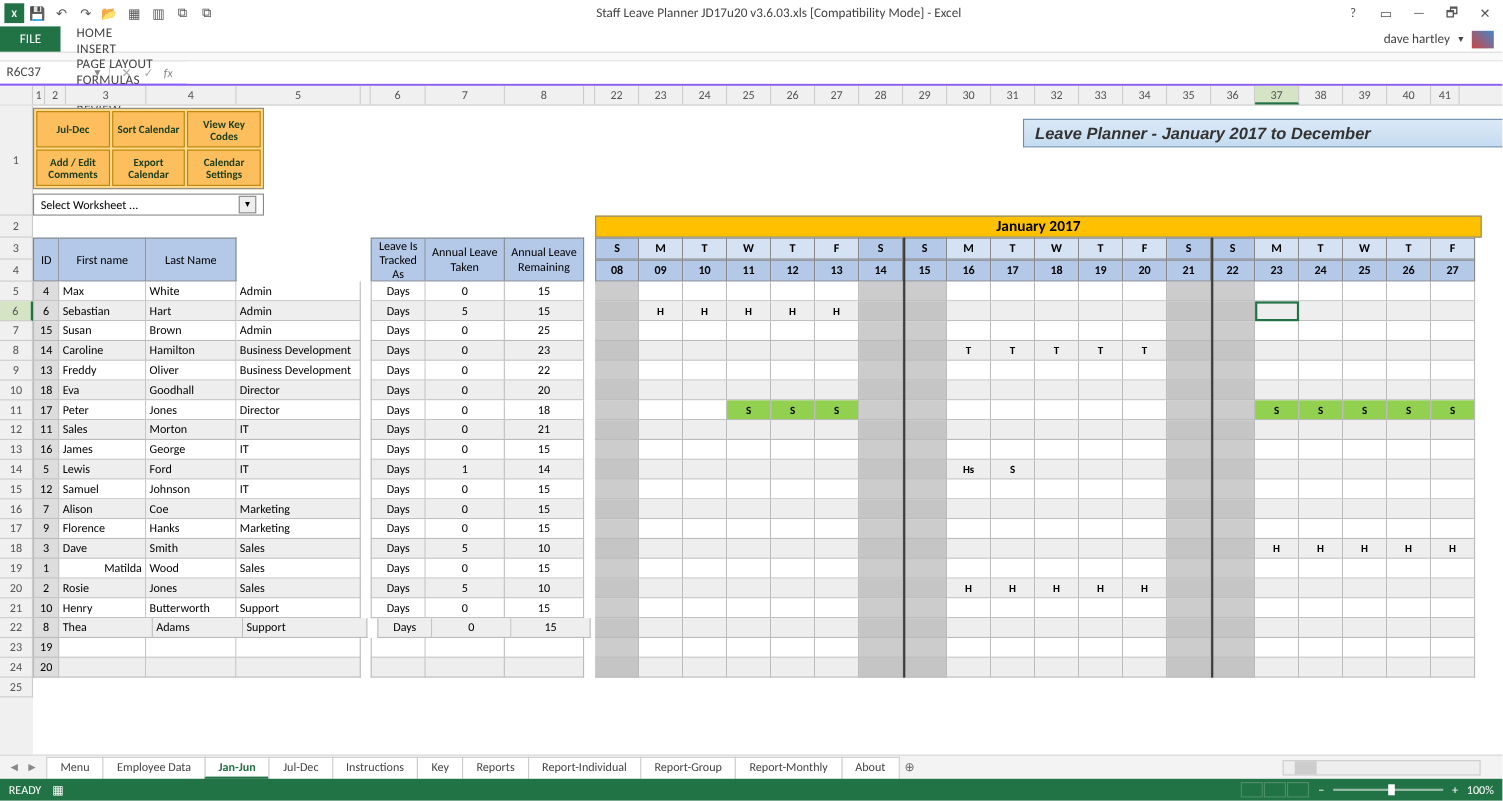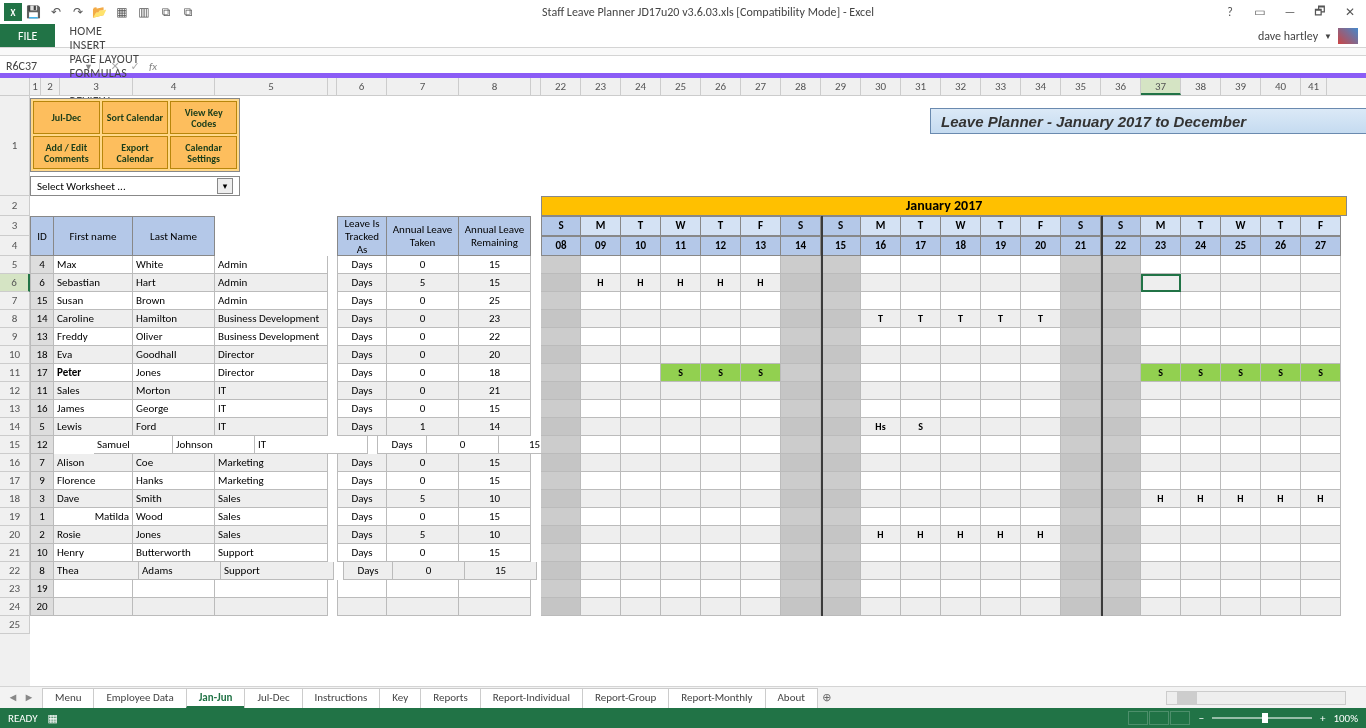--- a/index.html
+++ b/index.html
@@ -18,21 +18,21 @@
 .ribbon-tabs { height: 24px; display: flex; align-items: stretch; border-bottom: 1px solid #d4d4d4; }
 .file-tab { background: #217346; color: #fff; padding: 0 18px; display: flex; align-items: center; font-size: 12px; }
 .ribbon-tab { padding: 0 14px; display: flex; align-items: center; color: #444; font-size: 12px; letter-spacing: 0.3px; }
 .ribbon-right { margin-left: auto; display: flex; align-items: center; gap: 6px; padding-right: 8px; color: #444; font-size: 12px; }
 .user-pic { width: 20px; height: 16px; background: linear-gradient(45deg,#c44,#48c); }
 
 
 .ribbon-spacer { height: 8px; border-bottom: 1px solid #d4d4d4; background: #f9f9f9; }
 
 
-.formula-row { height: 22px; display: flex; align-items: flex-end; border-bottom: 5px solid #8b5cf6; background: #fff; }
+.formula-row { height: 22px; display: flex; align-items: center; border-bottom: 2px solid #8b5cf6; background: #fff; }
 .name-box { width: 100px; border-right: 1px solid #d4d4d4; padding: 0 6px; color: #444; font-size: 12px; display:flex; align-items:center; justify-content:space-between;}
 .name-box .dd { color:#888; font-size:9px; }
 .fx-btns { display: flex; align-items: center; gap: 2px; padding: 0 6px; color: #aaa; }
 .fx-btns span { width: 18px; text-align: center; }
 .fx-label { font-style: italic; color: #888; padding-right: 4px; }
 .formula-input { flex: 1; height: 100%; border: none; padding: 0 6px; }
 
 
 .grid-area { position: relative; height: calc(728px - 24px - 24px - 8px - 22px - 22px - 20px); overflow: hidden; }
 
@@ -372,21 +372,21 @@
             <div class="dc alt " style="width: 79px;">Eva</div>
             <div class="dc alt " style="width: 82px;">Goodhall</div>
             <div class="dc alt " style="width: 113px;">Director</div>
             <div style="width: 9px;"></div>
             <div class="dc center alt" style="width: 50px; border-left: 1px solid rgb(187, 187, 187);">Days</div>
             <div class="dc center alt" style="width: 72px;">0</div>
             <div class="dc center alt" style="width: 72px;">20</div>
           </div>
           <div class="data-row" style="top: 268px;">
             <div class="dc id" style="width: 24px;">17</div>
-            <div class="dc " style="width: 79px; font-weight: bold;">Peter</div>
+            <div class="dc " style="width: 79px;">Peter</div>
             <div class="dc " style="width: 82px;">Jones</div>
             <div class="dc " style="width: 113px;">Director</div>
             <div style="width: 9px;"></div>
             <div class="dc center " style="width: 50px; border-left: 1px solid rgb(187, 187, 187);">Days</div>
             <div class="dc center " style="width: 72px;">0</div>
             <div class="dc center " style="width: 72px;">18</div>
           </div>
           <div class="data-row" style="top: 286px;">
             <div class="dc alt id" style="width: 24px;">11</div>
             <div class="dc alt " style="width: 79px;">Sales</div>
@@ -412,21 +412,21 @@
             <div class="dc alt " style="width: 79px;">Lewis</div>
             <div class="dc alt " style="width: 82px;">Ford</div>
             <div class="dc alt " style="width: 113px;">IT</div>
             <div style="width: 9px;"></div>
             <div class="dc center alt" style="width: 50px; border-left: 1px solid rgb(187, 187, 187);">Days</div>
             <div class="dc center alt" style="width: 72px;">1</div>
             <div class="dc center alt" style="width: 72px;">14</div>
           </div>
           <div class="data-row" style="top: 340px;">
             <div class="dc id" style="width: 24px;">12</div>
-            <div class="dc " style="width: 79px; margin-left: 40px;">Samuel</div>
+            <div class="dc " style="width: 79px;">Samuel</div>
             <div class="dc " style="width: 82px;">Johnson</div>
             <div class="dc " style="width: 113px;">IT</div>
             <div style="width: 9px;"></div>
             <div class="dc center " style="width: 50px; border-left: 1px solid rgb(187, 187, 187);">Days</div>
             <div class="dc center " style="width: 72px;">0</div>
             <div class="dc center " style="width: 72px;">15</div>
           </div>
           <div class="data-row" style="top: 358px;">
             <div class="dc alt id" style="width: 24px;">7</div>
             <div class="dc alt " style="width: 79px;">Alison</div>

